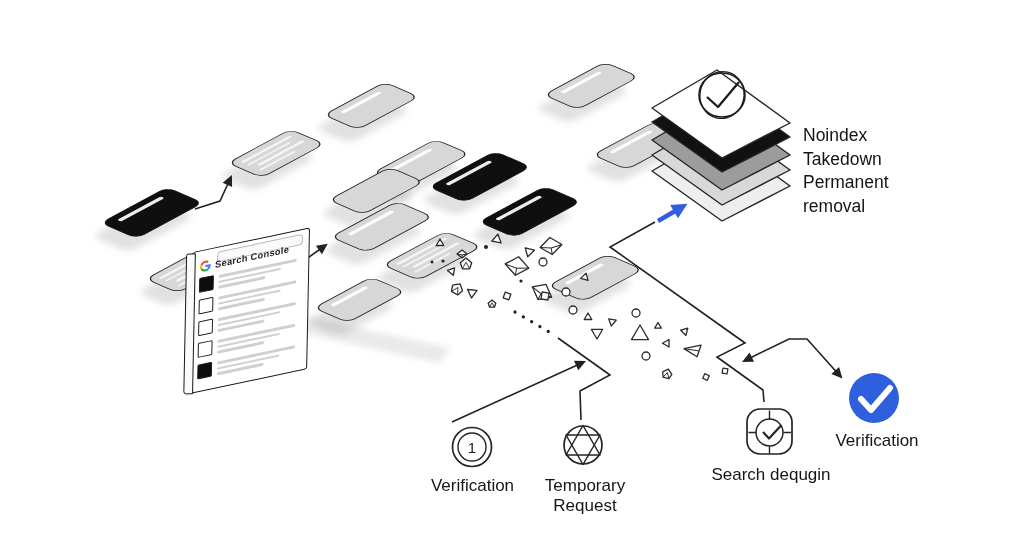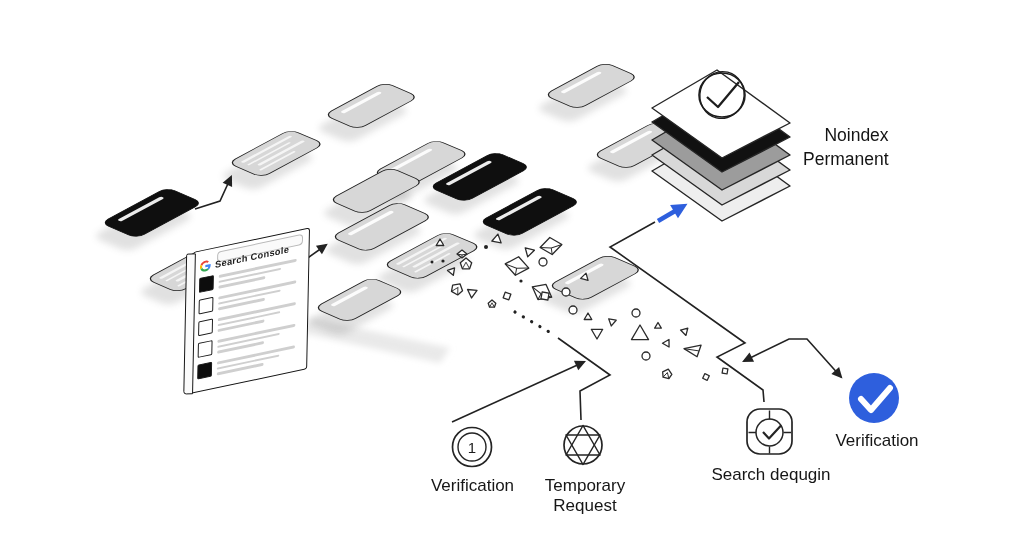--- a/index.html
+++ b/index.html
@@ -27,21 +27,21 @@
   #panel .glogo{position:absolute;left:6px;top:10px;width:12px;height:12px;}
   #panel .prow{position:absolute;left:0;width:118px;height:20px;}
   #panel .pbox{position:absolute;left:6px;top:0;width:13px;height:13px;border:1.4px solid #1a1a1a;border-radius:1.5px;}
   #panel .pbox.filled{background:#0d0d0d;}
   #panel .pbox.outline{background:#ffffff;}
   #panel .pline{position:absolute;height:2.6px;border-radius:2px;background:#cfcfcf;}
   
   .lbl{position:absolute;font-size:17px;line-height:1.18;color:#161616;text-align:center;z-index:40;}
   #stack-labels{position:absolute;left:803px;top:124px;font-size:17.5px;line-height:23.5px;
         color:#141414;z-index:40;text-align:left;}
-  #stack-labels div{white-space:nowrap;text-align:right;}
+  #stack-labels div{white-space:nowrap;}
   #stack-labels div:nth-child(3){max-width:100px;white-space:normal;}
   #cards-layer{position:absolute;left:0;top:0;width:1024px;height:559px;z-index:10;}
   #overlay{position:absolute;left:0;top:0;z-index:20;}
   #panel-shadow{position:absolute;left:0;top:0;z-index:5;}
 </style>
 </head>
 <body>
 
 <div id="stage">
 
@@ -323,19 +323,20 @@
           <span class="pbox filled"></span>
           <span class="pline" style="left: 26px; top: 1px; width: 80px;"></span>
           <span class="pline" style="left: 26px; top: 6.5px; width: 64px;"></span>
           <span class="pline" style="left: 26px; top: 12px; width: 48px;"></span>
         </div>
       </div>
   </div>
 
   <div id="stack-labels">
       <div>Noindex</div>
-      <div>Permanent</div>
+      <div>Takedown</div>
+      <div>Permanent removal</div>
     </div>
   <div class="lbl" style="left:425px;top:476px;width:95px;">Verification</div>
   <div class="lbl" style="left:537px;top:476px;width:96px;">Temporary Request</div>
   <div class="lbl" style="left:698px;top:465px;width:146px;">Search dequgin</div>
   <div class="lbl" style="left:824px;top:431px;width:106px;">Verification</div>
 </div>
 
 </body></html>

